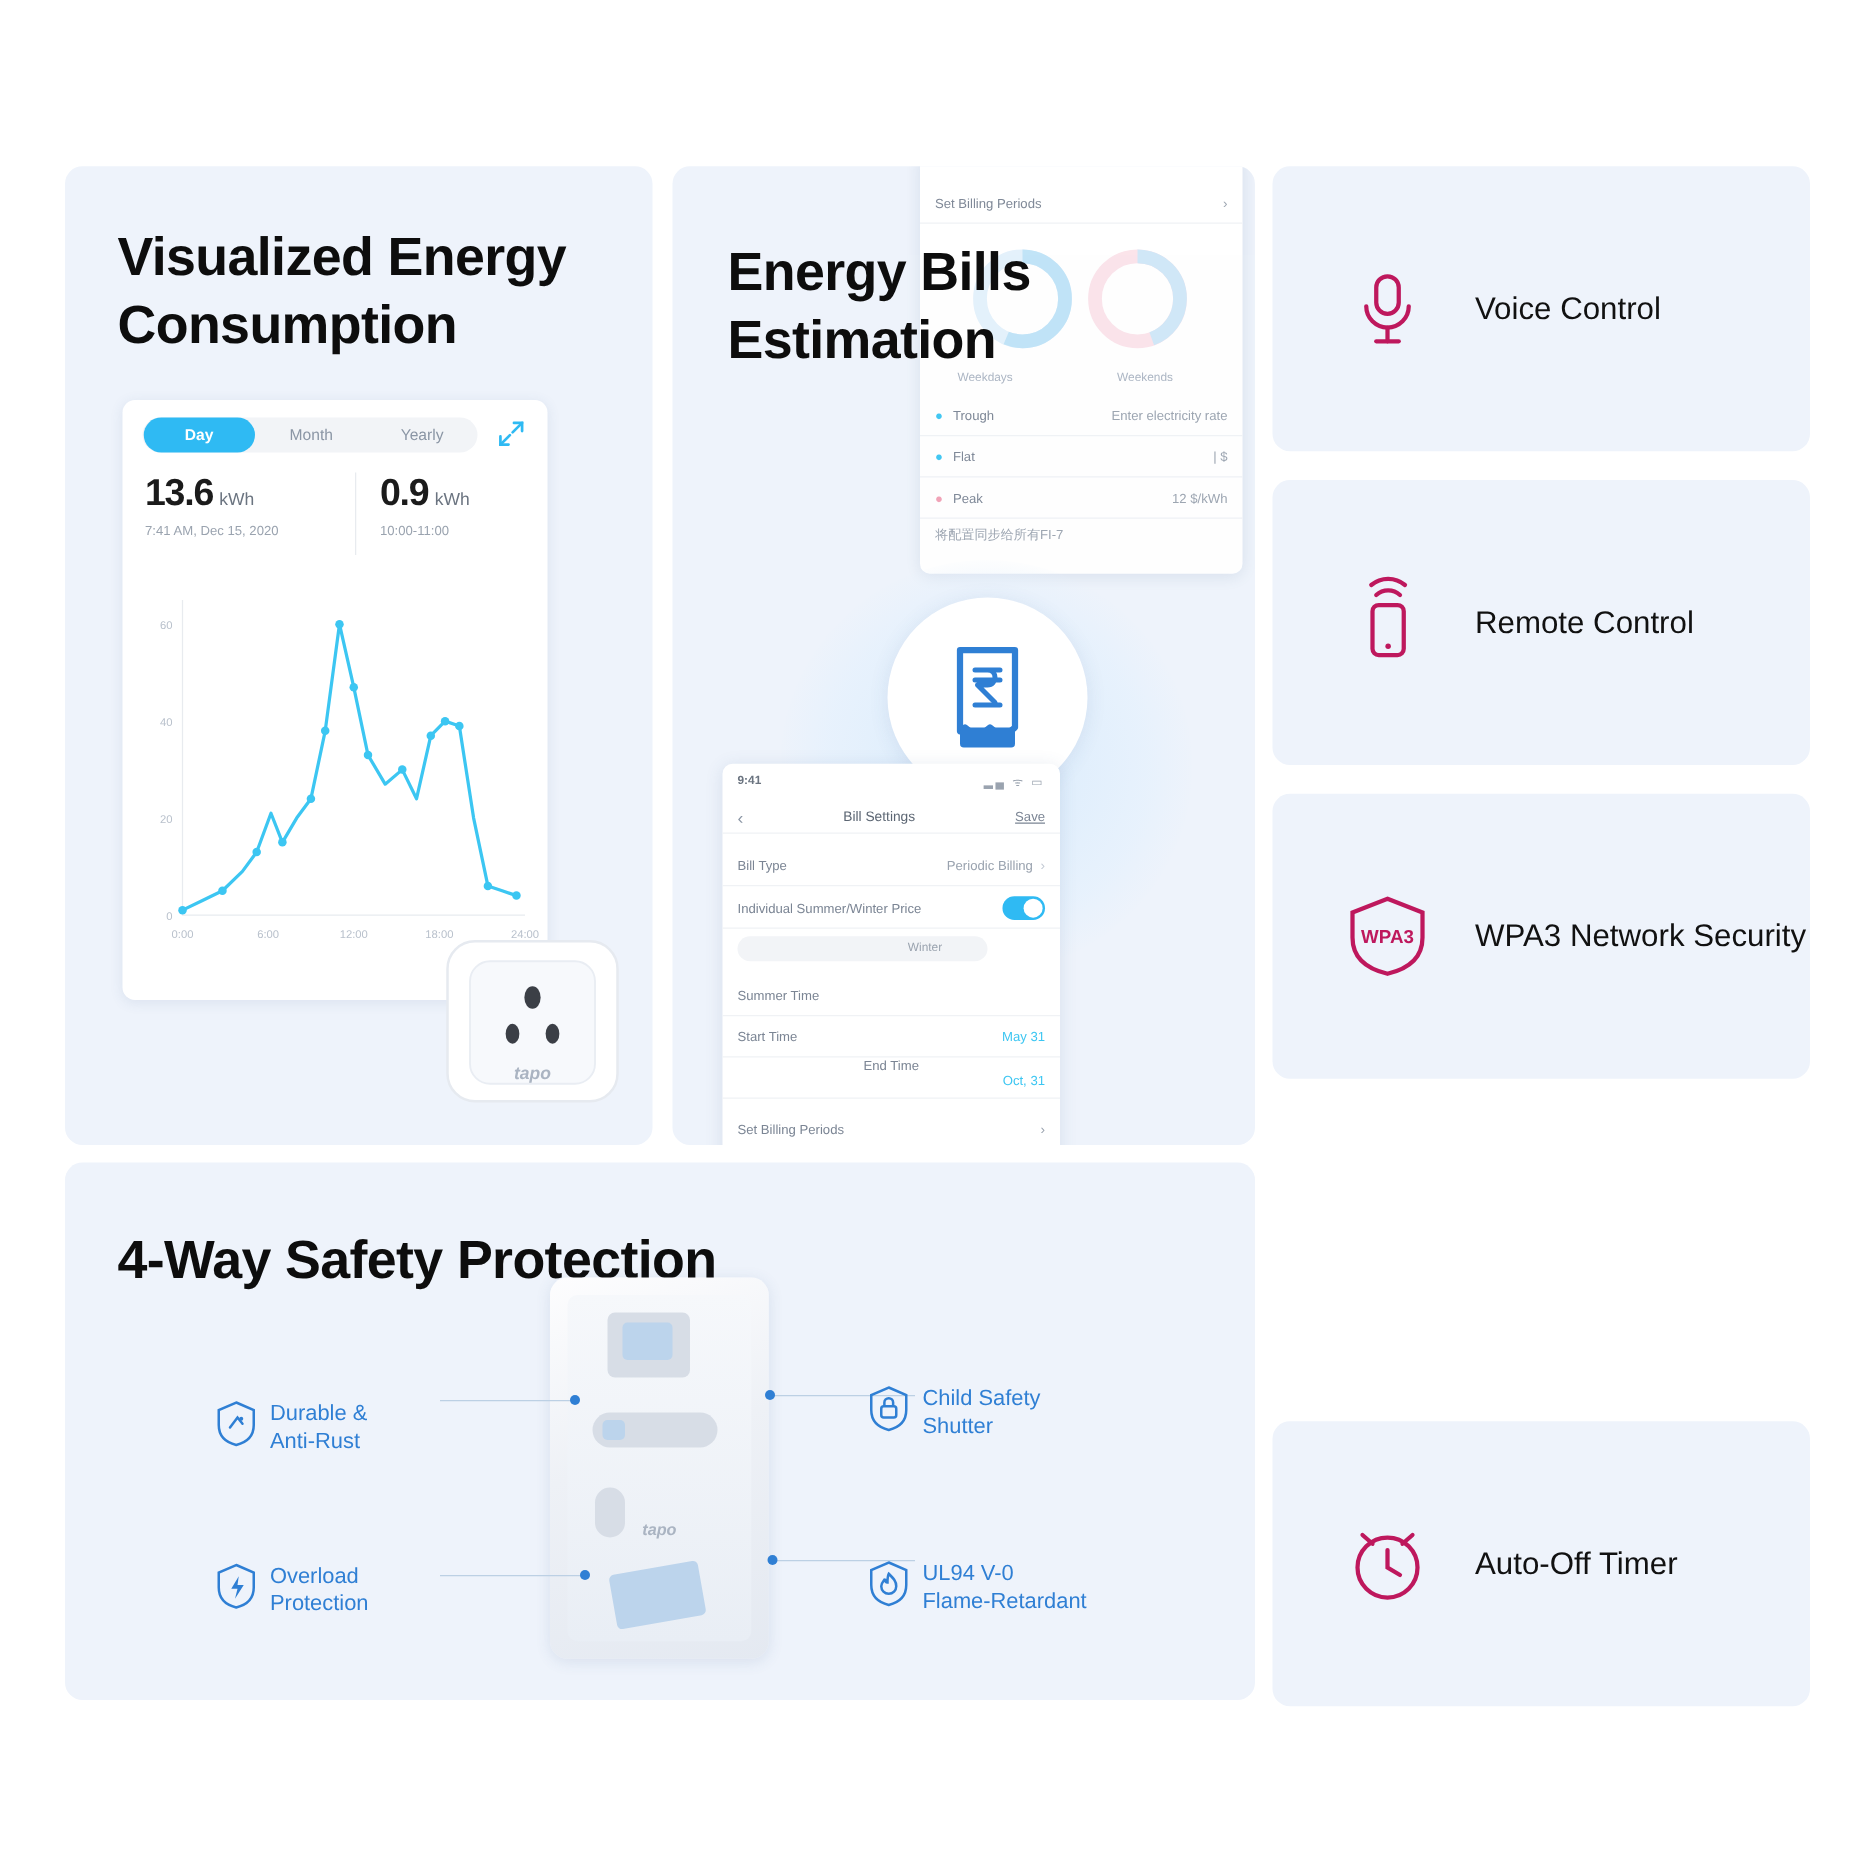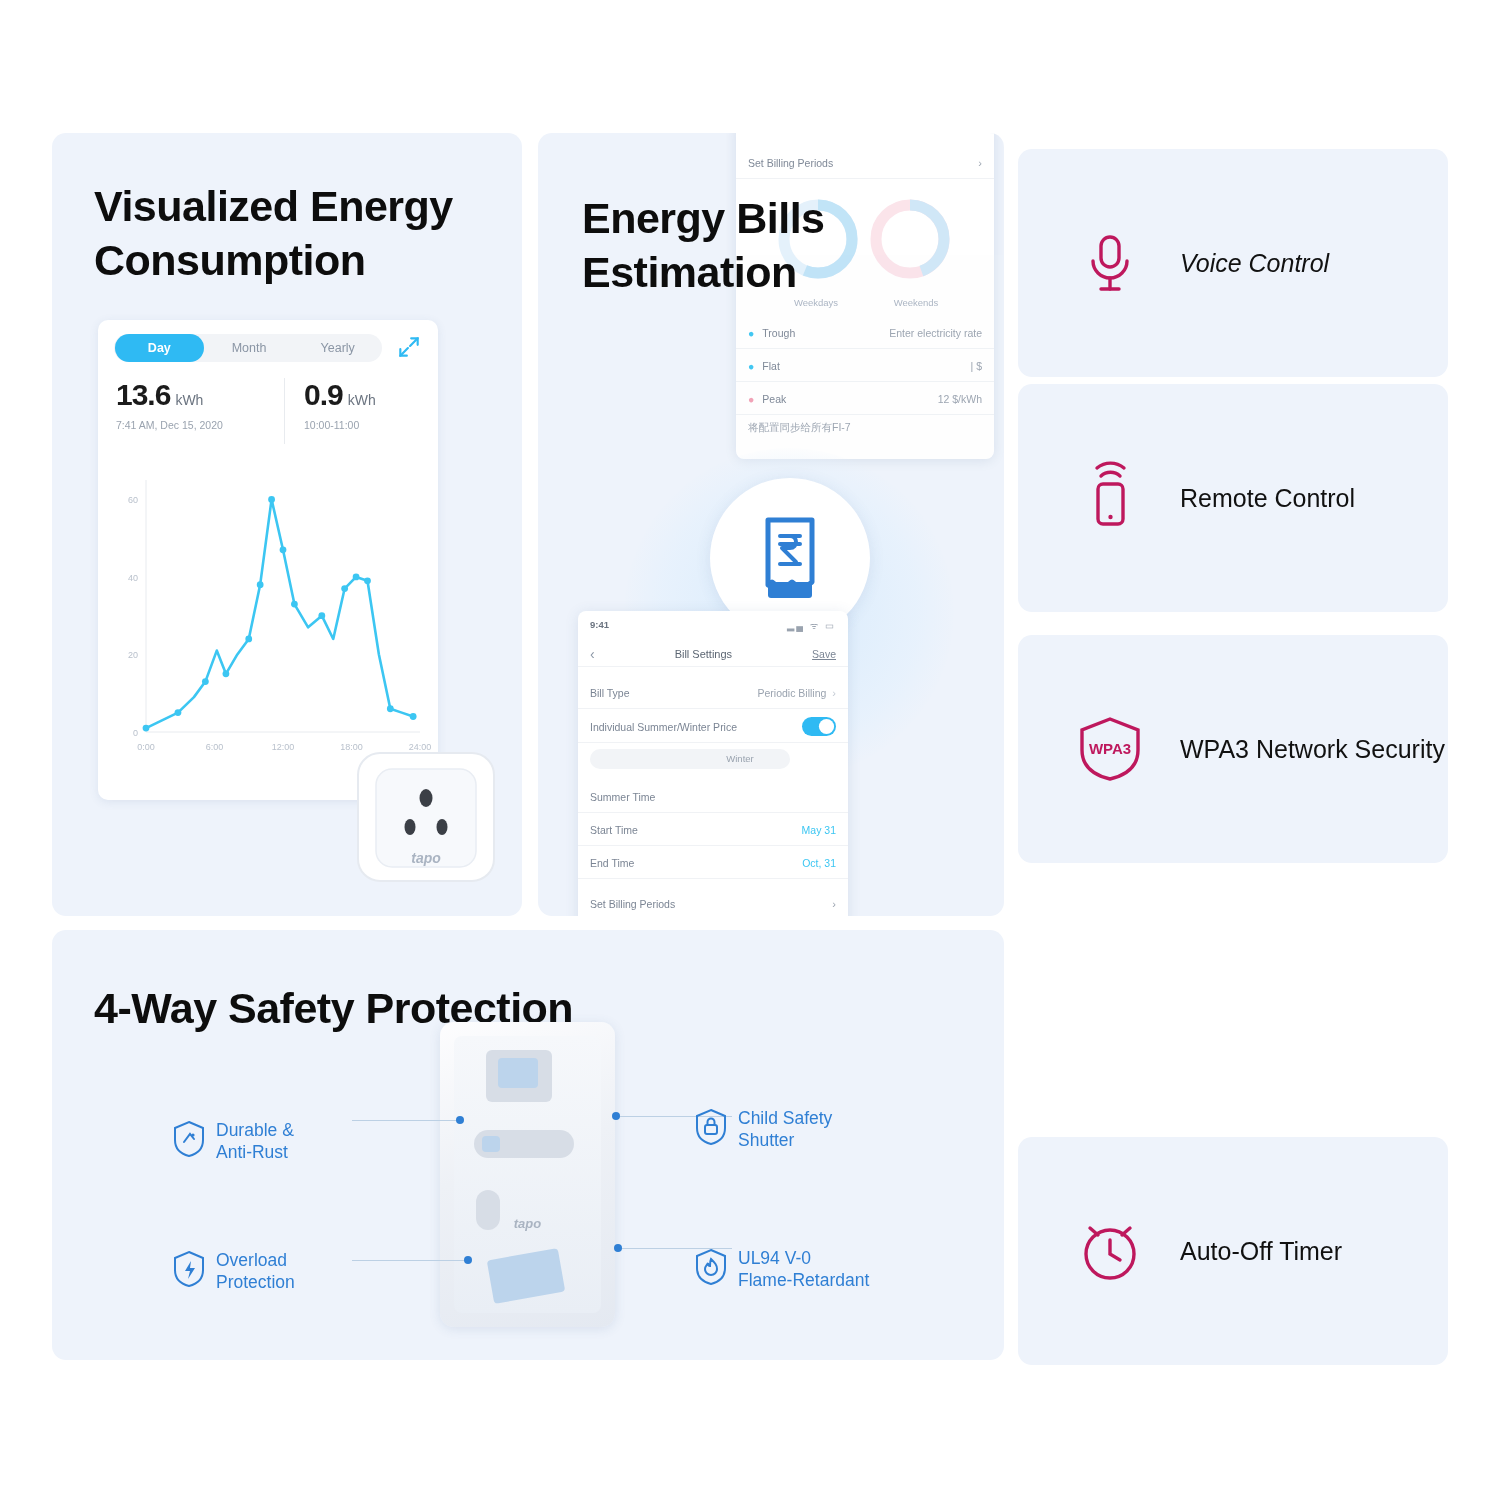--- a/index.html
+++ b/index.html
@@ -196,21 +196,21 @@
         <span class="chev val">›</span>
       </div>
 
       <svg style="position:absolute;left:28px;top:66px;" width="200" height="110" viewBox="0 0 200 110">
         <circle cx="54" cy="52" r="34" fill="none" stroke="#e3f1fb" stroke-width="11"></circle>
         <circle cx="54" cy="52" r="34" fill="none" stroke="#bfe3f7" stroke-width="11" stroke-dasharray="120 95" transform="rotate(-90 54 52)"></circle>
         <circle cx="146" cy="52" r="34" fill="none" stroke="#fbe3ea" stroke-width="11"></circle>
         <circle cx="146" cy="52" r="34" fill="none" stroke="#cfe7f7" stroke-width="11" stroke-dasharray="95 120" transform="rotate(-90 146 52)"></circle>
       </svg>
       <div style="position:absolute;left:30px;top:176px;width:200px;display:flex;">
-        <div style="flex:1;text-align:center;font-size:9.5px;color:#aab4c2;">Weekdays</div>
+        <div style="flex:1;text-align:left;font-size:9.5px;color:#aab4c2;">Weekdays</div>
         <div style="flex:1;text-align:center;font-size:9.5px;color:#aab4c2;">Weekends</div>
       </div>
 
       <div class="row" style="top:196px;">
         <span style="color:#3cc6f2;margin-right:8px;">●</span>
         <span>Trough</span>
         <span class="val">Enter electricity rate</span>
       </div>
       <div class="row" style="top:229px;">
         <span style="color:#3cc6f2;margin-right:8px;">●</span>
@@ -268,21 +268,21 @@
         <div style="flex:1;text-align:center;line-height:20px;font-size:9.5px;color:#9aa3af;">Winter</div>
       </div>
 
       <div class="row" style="top:170px;">
         <span>Summer Time</span>
       </div>
       <div class="row" style="top:203px;">
         <span>Start Time</span>
         <span class="val" style="color:#3cc6f2;">May 31</span>
       </div>
-      <div class="row" style="top:236px;">
+      <div class="row" style="top:236px;flex-direction:column;">
         <span>End Time</span>
         <span class="val" style="color:#3cc6f2;">Oct, 31</span>
       </div>
       <div class="row" style="top:277px;border-bottom:none;">
         <span>Set Billing Periods</span>
         <span class="chev val">›</span>
       </div>
     </div>
   </div>
 
@@ -349,21 +349,21 @@
         <svg viewBox="0 0 34 38" fill="none" stroke="currentColor" stroke-width="2">
           <path d="M17 2 L31 8 v12 c0 9-6 14-14 16 C9 34 3 29 3 20 V8 z"></path>
           <path d="M17 11 c4 4 6 6 6 10 a6 6 0 0 1 -12 0 c0-3 2-4 3-6 0 2 1 3 2 3 0-3 0-5 1-7z"></path>
         </svg>
       </span>
       <span class="txt" style="white-space:pre-line">UL94 V-0
 Flame-Retardant</span>
     </div>
   </div>
 
-  <div class="rcard" style="top:149px;height:228px;font-style:italic;">
+  <div class="rcard" style="top:133px;height:228px;">
     <span class="ricon">
       <svg viewBox="0 0 72 72" fill="none" stroke="currentColor" stroke-width="3.4" stroke-linecap="round">
         <rect x="27" y="10" width="18" height="30" rx="9"></rect>
         <path d="M19 34 a17 17 0 0 0 34 0"></path>
         <path d="M36 51 v11"></path>
         <path d="M27 62 h18"></path>
       </svg>
     </span>
     <span class="label">Voice Control</span>
   </div>

